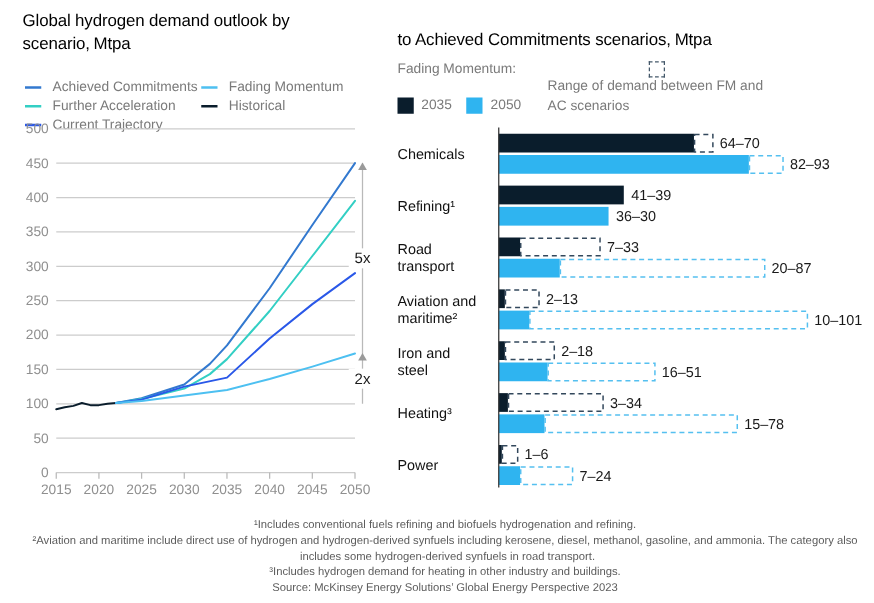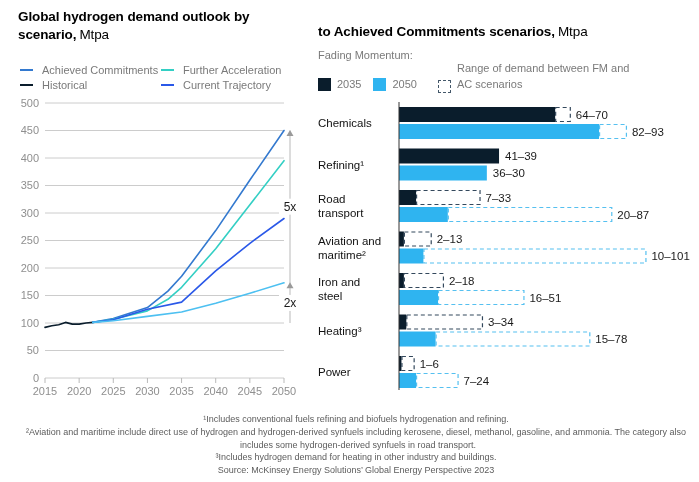--- a/index.html
+++ b/index.html
@@ -2,36 +2,36 @@
 <html><head>
 <meta charset="utf-8">
 <style>
   html,body{margin:0;padding:0;background:#fff;}
   .page{position:relative;width:699px;height:482px;background:#ffffff;
         font-family:"Liberation Sans",sans-serif;color:#000;overflow:hidden;}
   .panel{position:absolute;}
   .panel-left{left:18px;top:8px;width:292px;}
   .panel-right{left:318px;top:5px;width:381px;}
   .chart-title{font-size:13.5px;line-height:1.3;color:#000;letter-spacing:-0.1px;}
-  .chart-title .b{font-weight:700;}
+  .chart-title .b{font-weight:400;}
   .chart-title .u{font-weight:400;margin-left:3px;}
   .line-legend{position:absolute;left:2px;top:56px;display:grid;
                grid-template-columns:141px auto;row-gap:3px;
                font-size:11px;color:#7A7A7A;}
   .legend-item{display:flex;align-items:center;white-space:nowrap;}
   .legend-dash{display:inline-block;width:13px;height:2px;margin-right:9px;flex:none;}
   #line-chart{position:absolute;left:0;top:86px;}
   .bar-legend{position:absolute;left:0;top:43px;width:381px;display:flex;
               font-size:11px;color:#7A7A7A;line-height:1.45;}
   .bar-legend-left{width:118px;flex:none;}
   .bar-legend-prefix{margin-bottom:13px;white-space:nowrap;}
   .bar-swatches{display:flex;gap:12px;}
   .bar-swatch-item{display:flex;align-items:center;}
   .swatch{display:inline-block;width:13px;height:13px;margin-right:6px;flex:none;}
-  .bar-legend-range{display:flex;align-items:flex-end;margin-left:2px;}
+  .bar-legend-range{display:flex;align-items:center;margin-left:2px;flex-direction:column;}
   .range-icon{display:inline-block;width:11px;height:11px;border:1.5px dashed #44586A;
               margin:1px 6px 0 0;flex:none;}
   .range-label{width:180px;}
   #bar-chart{position:absolute;left:0;top:93px;}
   .footnotes{position:absolute;left:18px;top:413px;width:676px;
              font-size:9px;line-height:1.42;color:#5C5C5C;}
   .footnote{padding-left:4px;text-indent:-4px;text-align:center;}
   svg text{font-family:"Liberation Sans",sans-serif;}
 </style>
 </head>
@@ -41,20 +41,24 @@
 
   <section class="panel panel-left">
     <div class="chart-title">
       <span class="b">Global hydrogen demand outlook by</span><br>
       <span class="b">scenario,</span><span class="u">Mtpa</span>
     </div>
     <div class="line-legend" id="line-legend">
         <div class="legend-item">
           <span class="legend-dash" style="background: rgb(51, 121, 207);"></span>
           <span>Achieved Commitments</span>
+        </div>
+        <div class="legend-item">
+          <span class="legend-dash" style="background: rgb(77, 192, 241);"></span>
+          <span>Fading Momentum</span>
         </div>
         <div class="legend-item">
           <span class="legend-dash" style="background: rgb(51, 207, 196);"></span>
           <span>Further Acceleration</span>
         </div>
         <div class="legend-item">
           <span class="legend-dash" style="background: rgb(10, 29, 44);"></span>
           <span>Historical</span>
         </div>
         <div class="legend-item">

